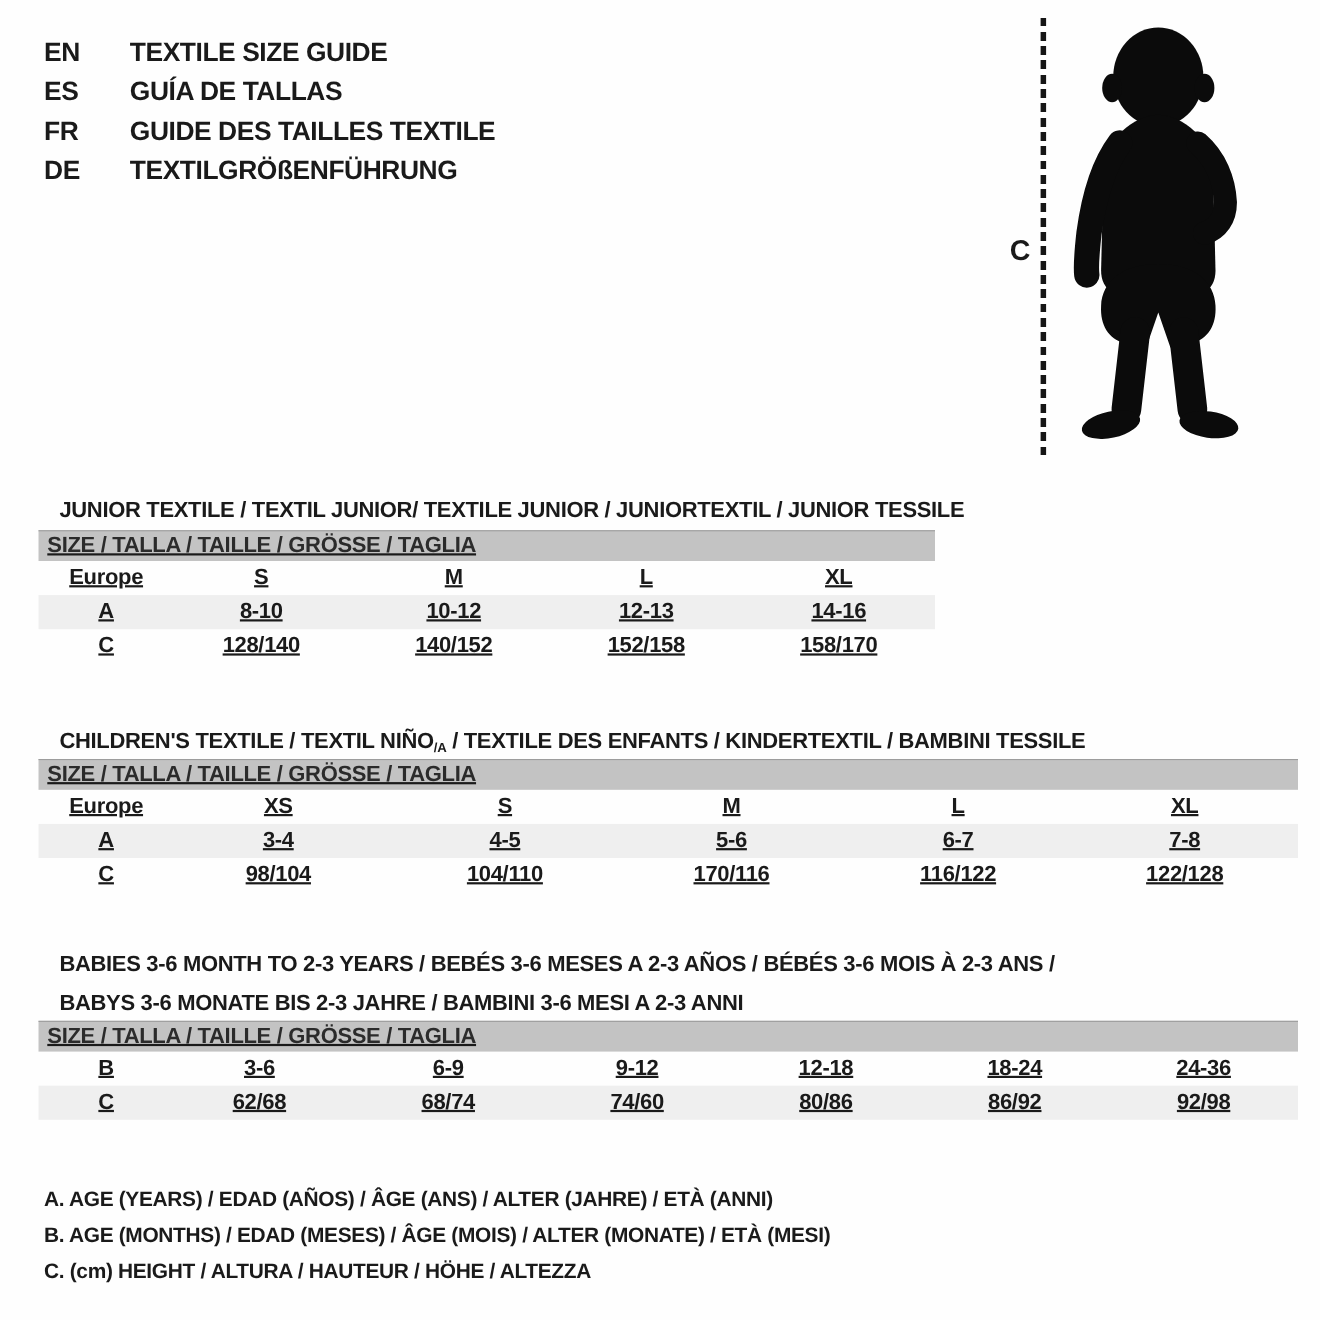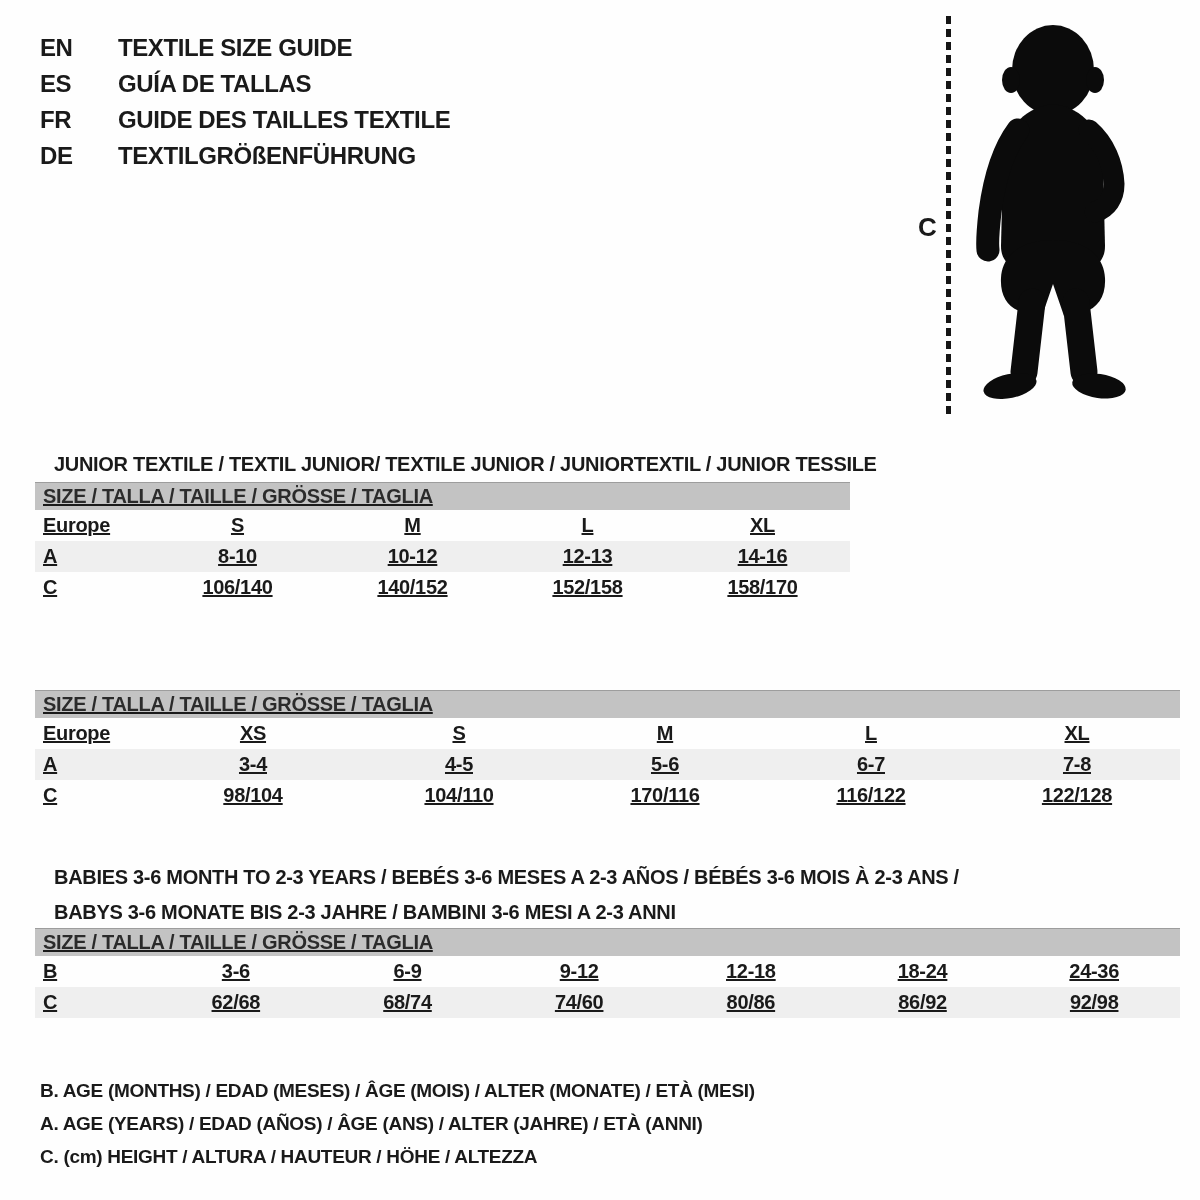--- a/index.html
+++ b/index.html
@@ -42,21 +42,21 @@
   .t-junior{top:482px;width:815px;}
   .t-children{top:690px;width:1145px;}
   .t-babies{top:928px;width:1145px;}
   .bar{
     height:28px;background:#c3c3c3;border-top:1px solid #9d9d9d;
     display:flex;align-items:center;padding-left:8px;box-sizing:border-box;
     color:#2b2b2b;
   }
   .trow{display:flex;align-items:center;height:31px;}
   .trow.shaded{background:#efefef;}
-  .row-lbl{width:115px;padding-left:8px;box-sizing:border-box;}
+  .row-lbl{width:115px;padding-left:8px;box-sizing:border-box;text-align:center;}
   .cell{flex:1;text-align:center;}
 
   
   .footnotes{position:absolute;left:40px;top:1074px;}
   .footnote{font-size:19px;font-weight:700;letter-spacing:-0.3px;line-height:33px;}
 </style>
 </head>
 <body>
 
 <div class="canvas">
@@ -115,27 +115,28 @@
     </div>
     <div class="trow shaded">
       <span class="row-lbl">A</span>
       <span class="cell">8-10</span>
       <span class="cell">10-12</span>
       <span class="cell">12-13</span>
       <span class="cell">14-16</span>
     </div>
     <div class="trow">
       <span class="row-lbl">C</span>
-      <span class="cell">106/140</span>
+      <span class="cell">128/140</span>
       <span class="cell">140/152</span>
       <span class="cell">152/158</span>
       <span class="cell">158/170</span>
     </div>
   </div>
 
+  <h2 class="sec-title children-title"><span>CHILDREN'S TEXTILE / TEXTIL NIÑO</span><span class="sub">/A</span><span> / TEXTILE DES ENFANTS / KINDERTEXTIL / BAMBINI TESSILE</span></h2>
 
   <div class="table t-children">
     <div class="bar">
       <span>SIZE / TALLA / TAILLE / GRÖSSE / TAGLIA</span>
     </div>
     <div class="trow">
       <span class="row-lbl">Europe</span>
       <span class="cell">XS</span>
       <span class="cell">S</span>
       <span class="cell">M</span>
@@ -180,18 +181,18 @@
       <span class="cell">62/68</span>
       <span class="cell">68/74</span>
       <span class="cell">74/60</span>
       <span class="cell">80/86</span>
       <span class="cell">86/92</span>
       <span class="cell">92/98</span>
     </div>
   </div>
 
   <div class="footnotes">
+    <div class="footnote">A. AGE (YEARS) / EDAD (AÑOS) / ÂGE (ANS) / ALTER (JAHRE) / ETÀ (ANNI)</div>
     <div class="footnote">B. AGE (MONTHS) / EDAD (MESES) / ÂGE (MOIS) / ALTER (MONATE) / ETÀ (MESI)</div>
-    <div class="footnote">A. AGE (YEARS) / EDAD (AÑOS) / ÂGE (ANS) / ALTER (JAHRE) / ETÀ (ANNI)</div>
     <div class="footnote">C. (cm) HEIGHT / ALTURA / HAUTEUR / HÖHE / ALTEZZA</div>
   </div>
 
 </div>
 
 </body></html>

